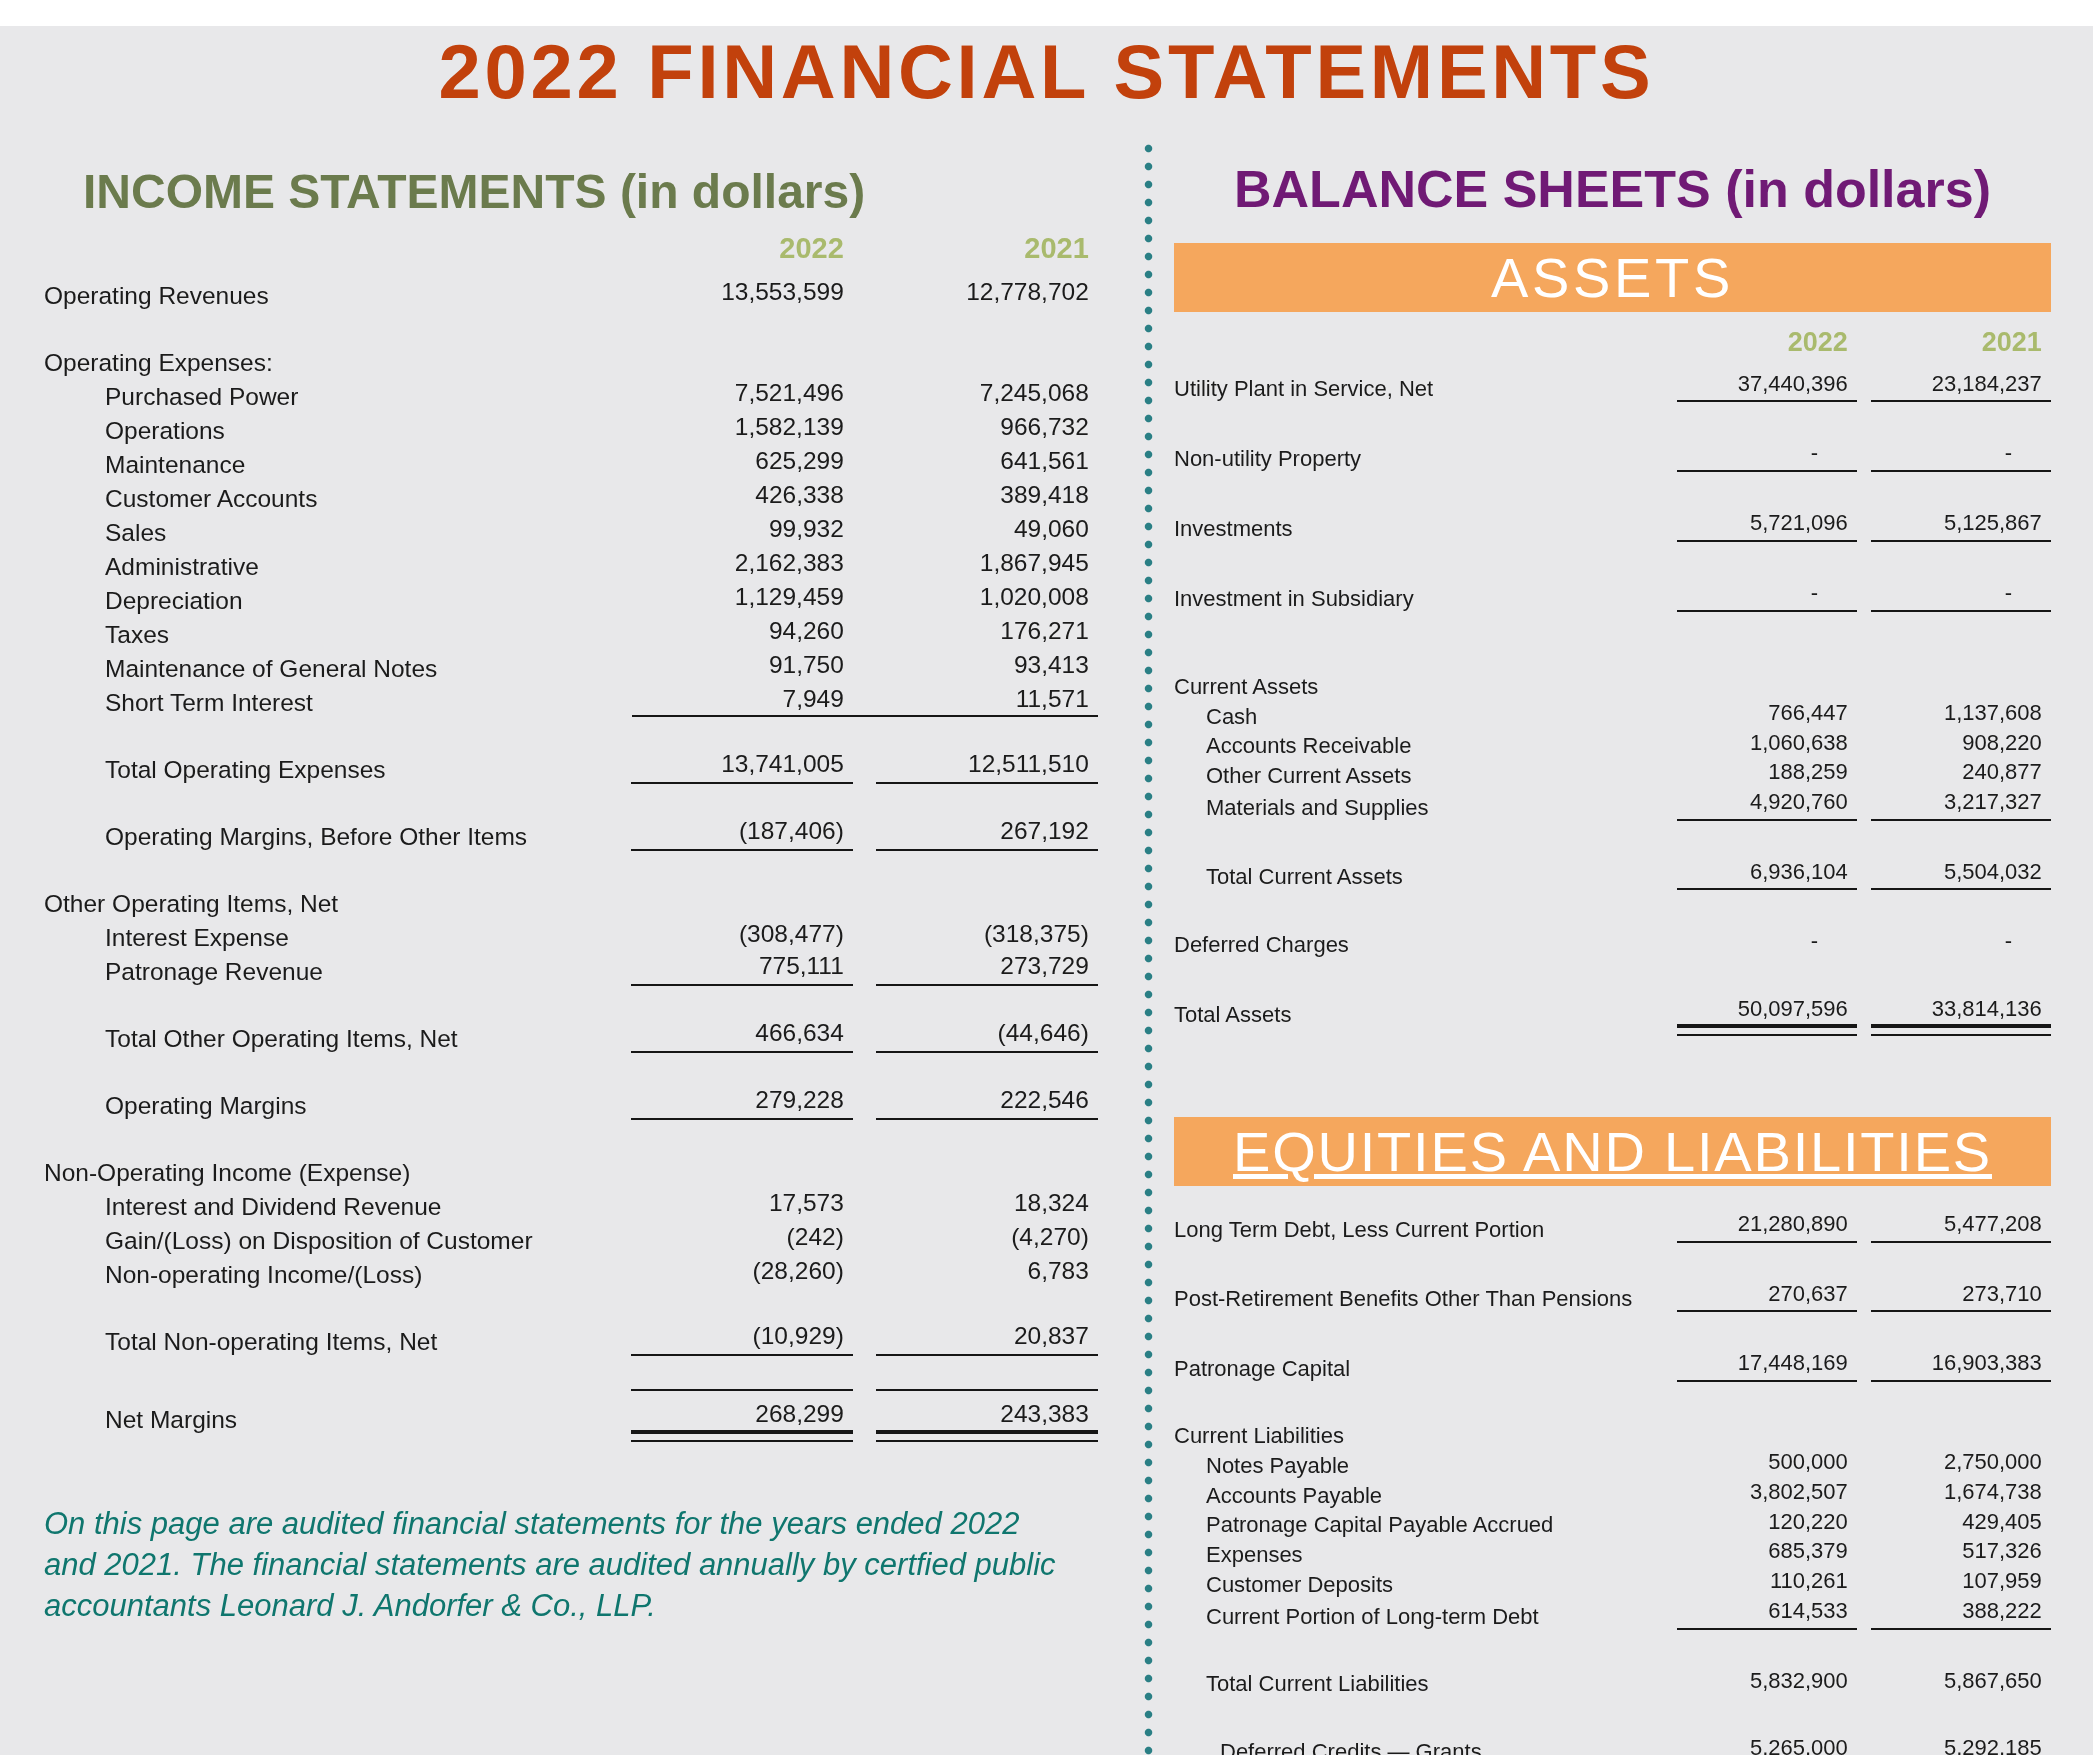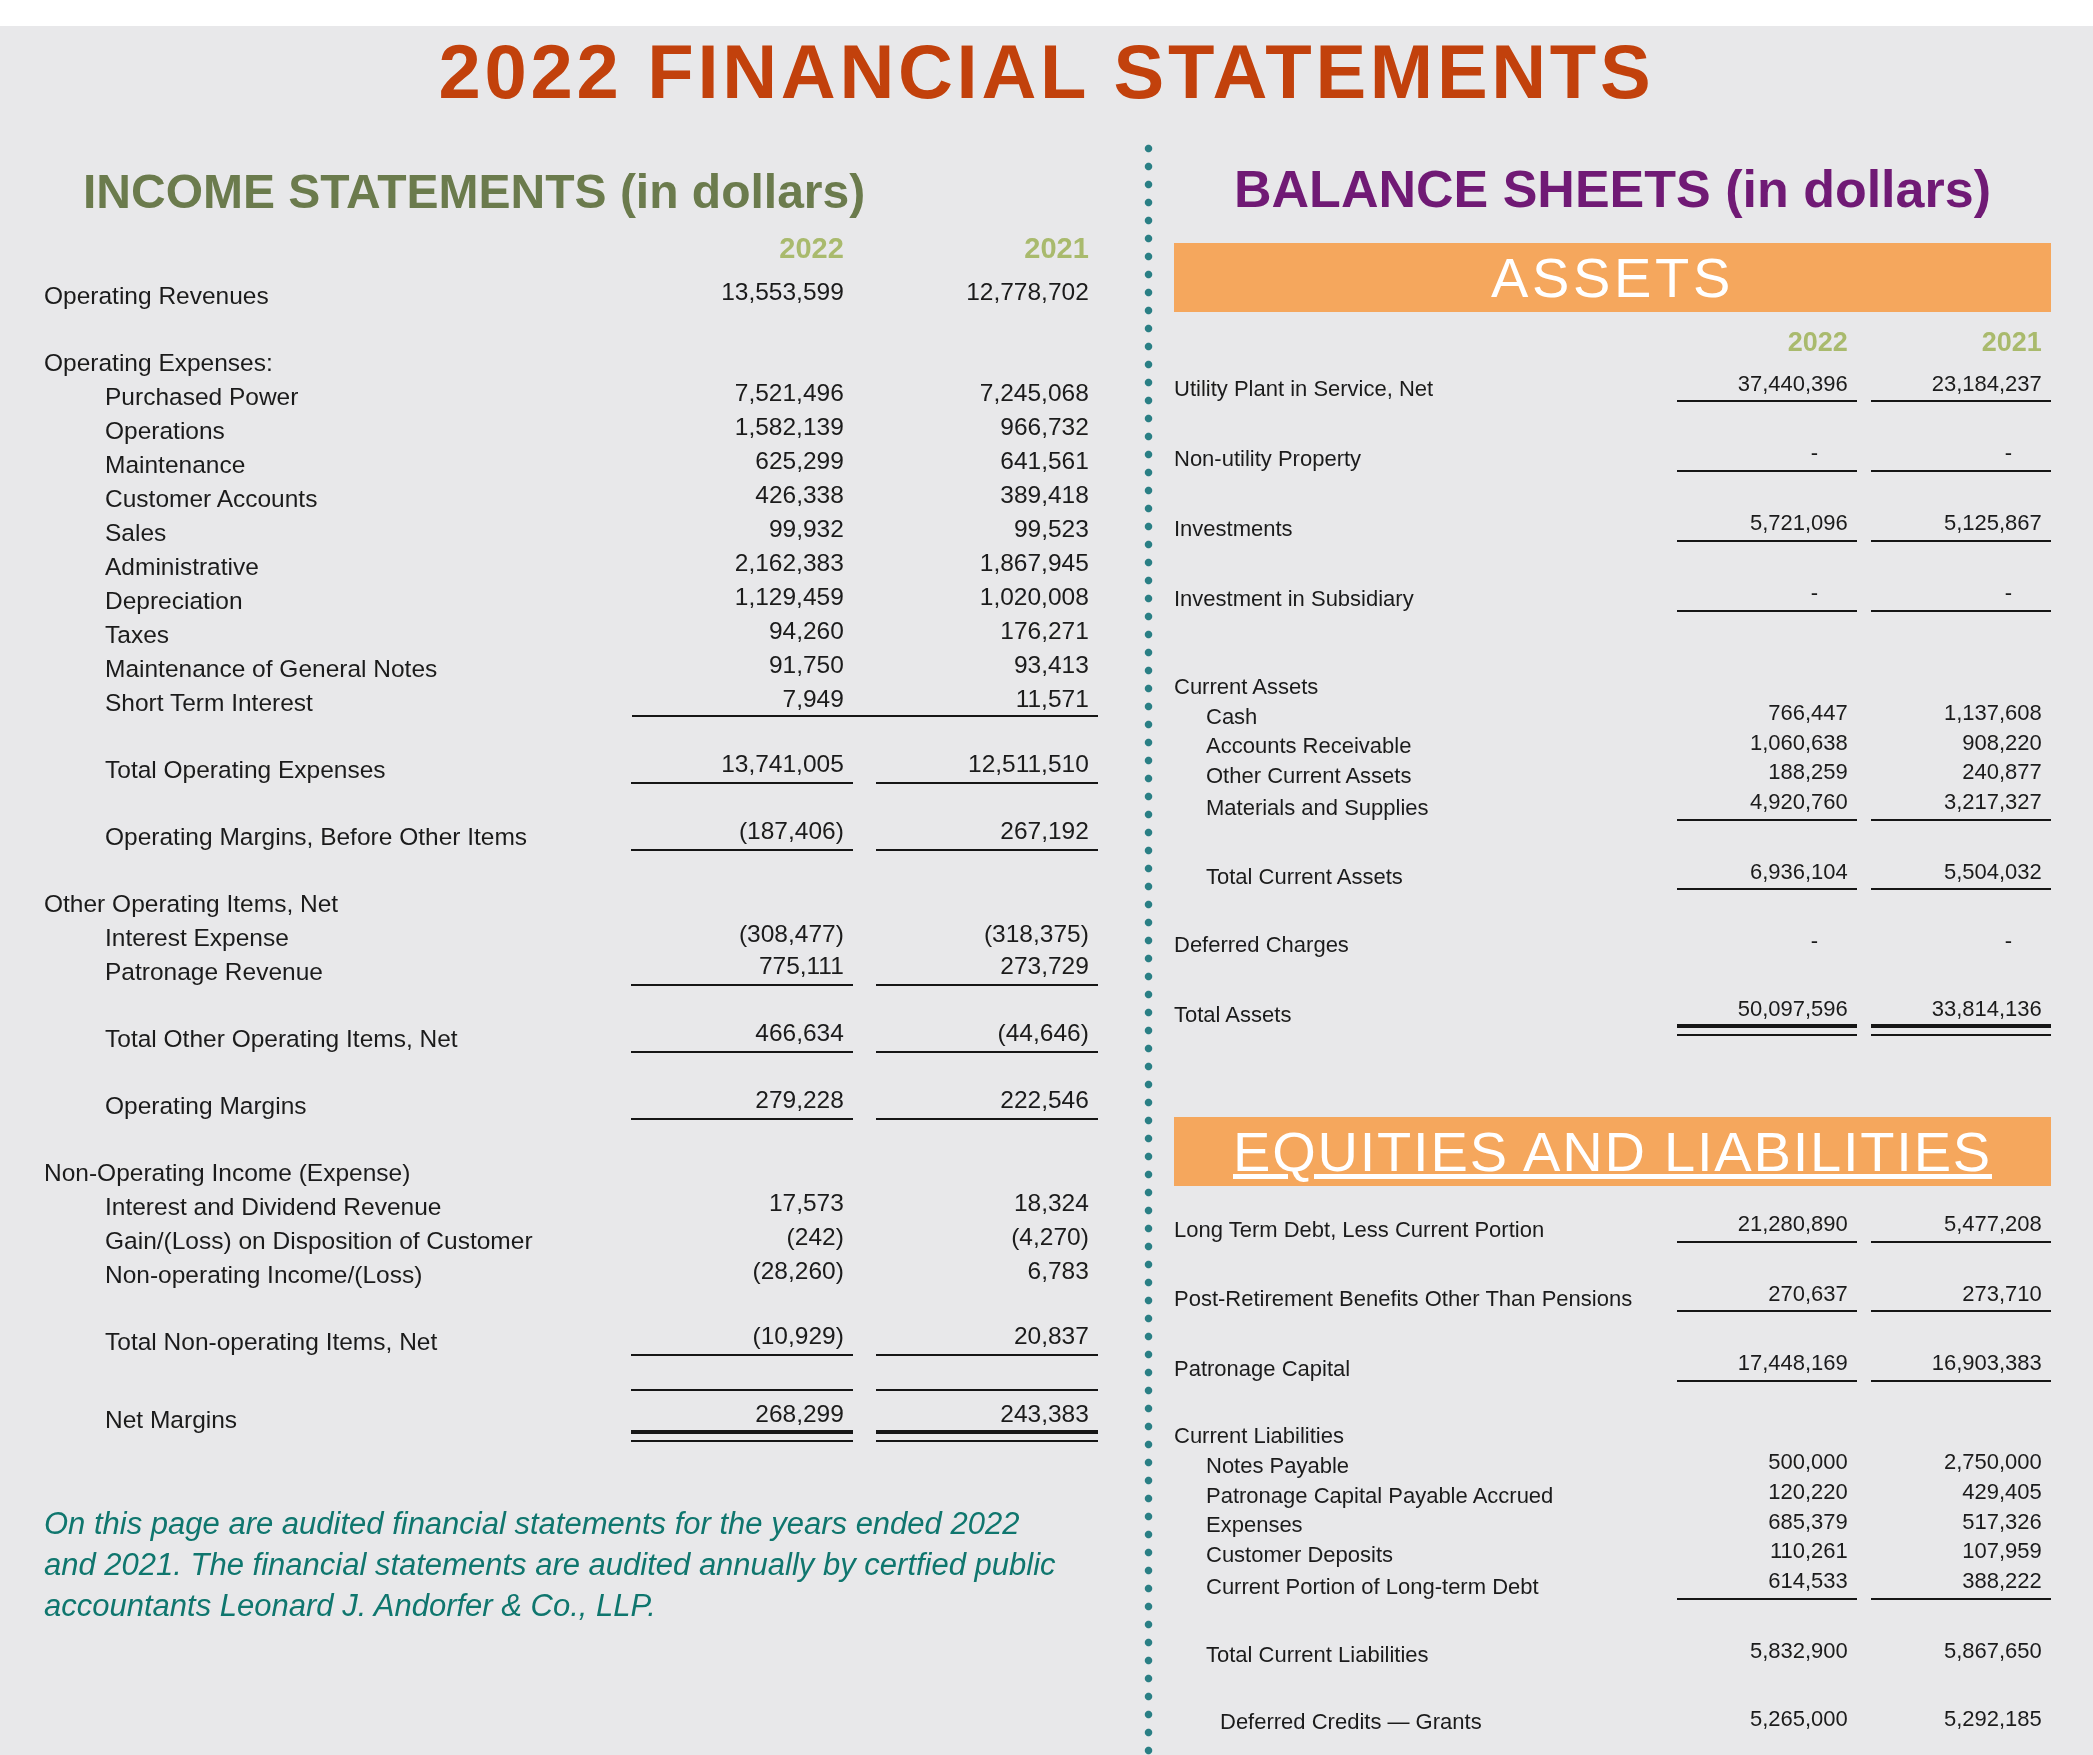--- a/index.html
+++ b/index.html
@@ -120,21 +120,21 @@
           <div class="num">641,561</div>
         </div>
         <div class="row ind1 gap0 rule-none">
           <div class="label">Customer Accounts</div>
           <div class="num">426,338</div>
           <div class="num">389,418</div>
         </div>
         <div class="row ind1 gap0 rule-none">
           <div class="label">Sales</div>
           <div class="num">99,932</div>
-          <div class="num">99,523</div>
+          <div class="num">49,060</div>
         </div>
         <div class="row ind1 gap0 rule-none">
           <div class="label">Administrative</div>
           <div class="num">2,162,383</div>
           <div class="num">1,867,945</div>
         </div>
         <div class="row ind1 gap0 rule-none">
           <div class="label">Depreciation</div>
           <div class="num">1,129,459</div>
           <div class="num">1,020,008</div>
@@ -317,20 +317,25 @@
           <div class="label">Current Liabilities</div>
           <div class="num"></div>
           <div class="num"></div>
         </div>
         <div class="row ind1 gap0 rule-none">
           <div class="label">Notes Payable</div>
           <div class="num">500,000</div>
           <div class="num">2,750,000</div>
         </div>
         <div class="row ind1 gap0 rule-none">
+          <div class="label">Accounts Payable</div>
+          <div class="num">3,802,507</div>
+          <div class="num">1,674,738</div>
+        </div>
+        <div class="row ind1 gap0 rule-none">
           <div class="label">Patronage Capital Payable Accrued</div>
           <div class="num">120,220</div>
           <div class="num">429,405</div>
         </div>
         <div class="row ind1 gap0 rule-none">
           <div class="label">Expenses</div>
           <div class="num">685,379</div>
           <div class="num">517,326</div>
         </div>
         <div class="row ind1 gap0 rule-none">

